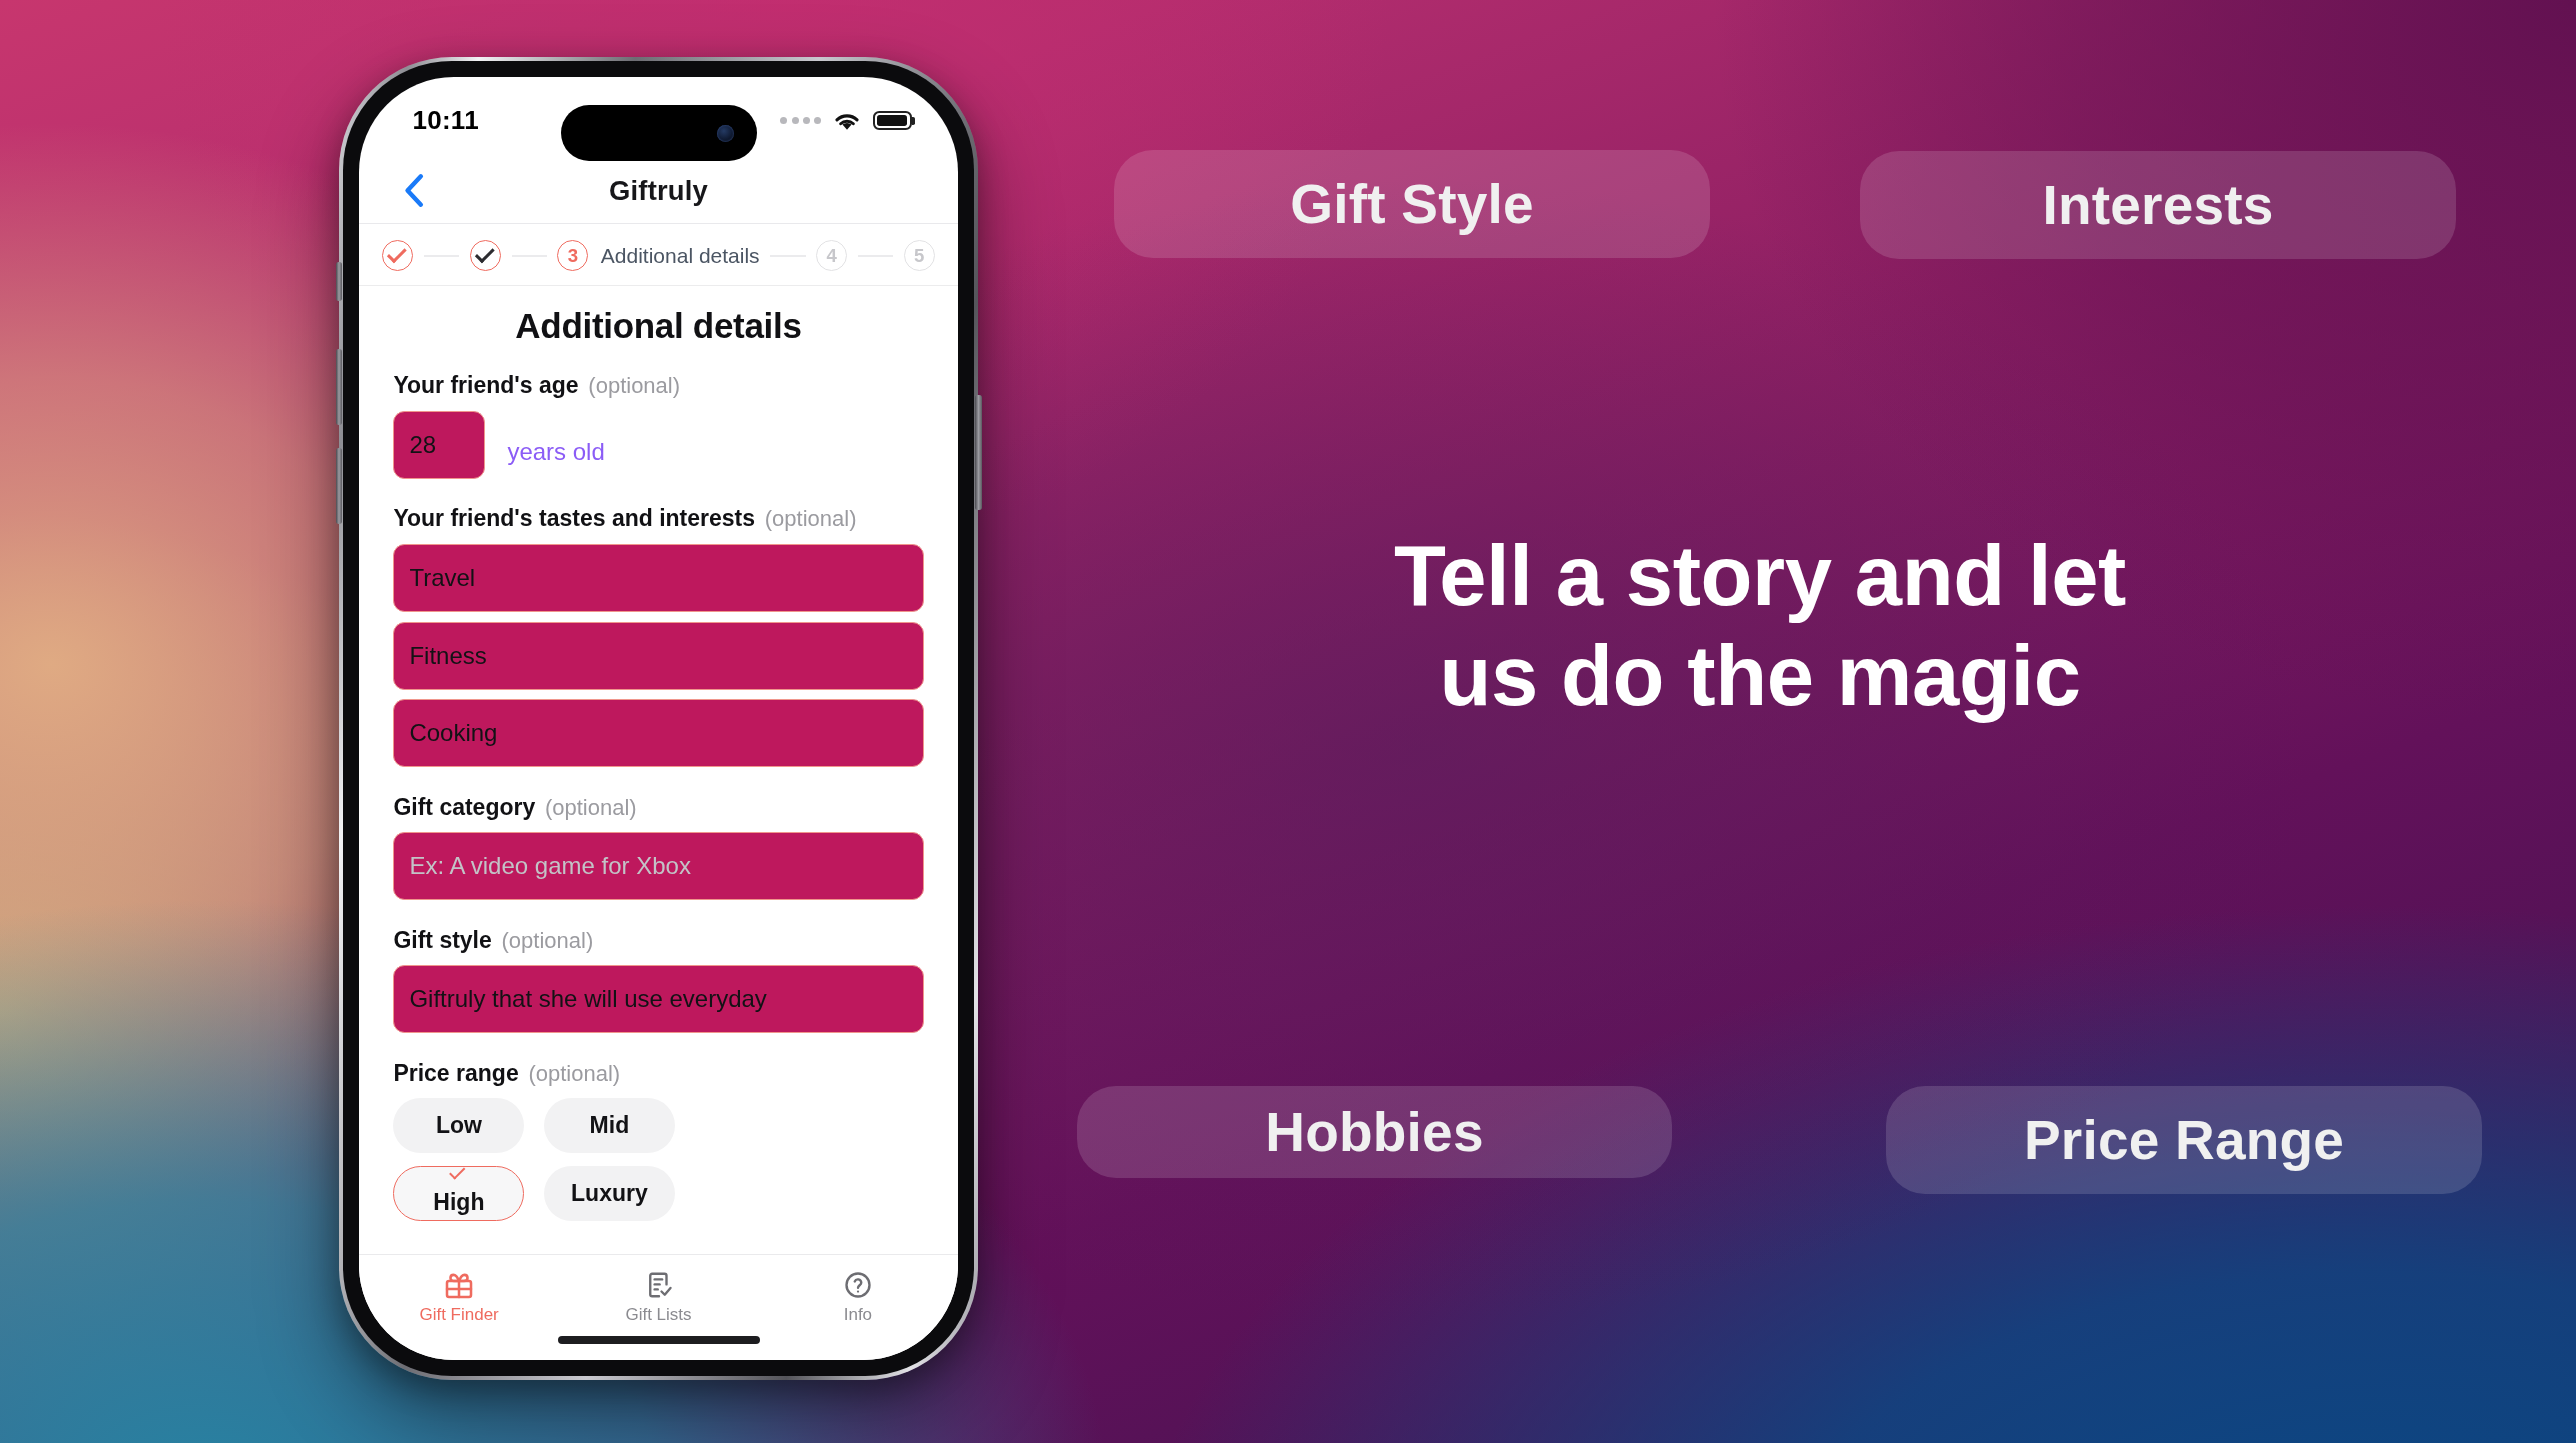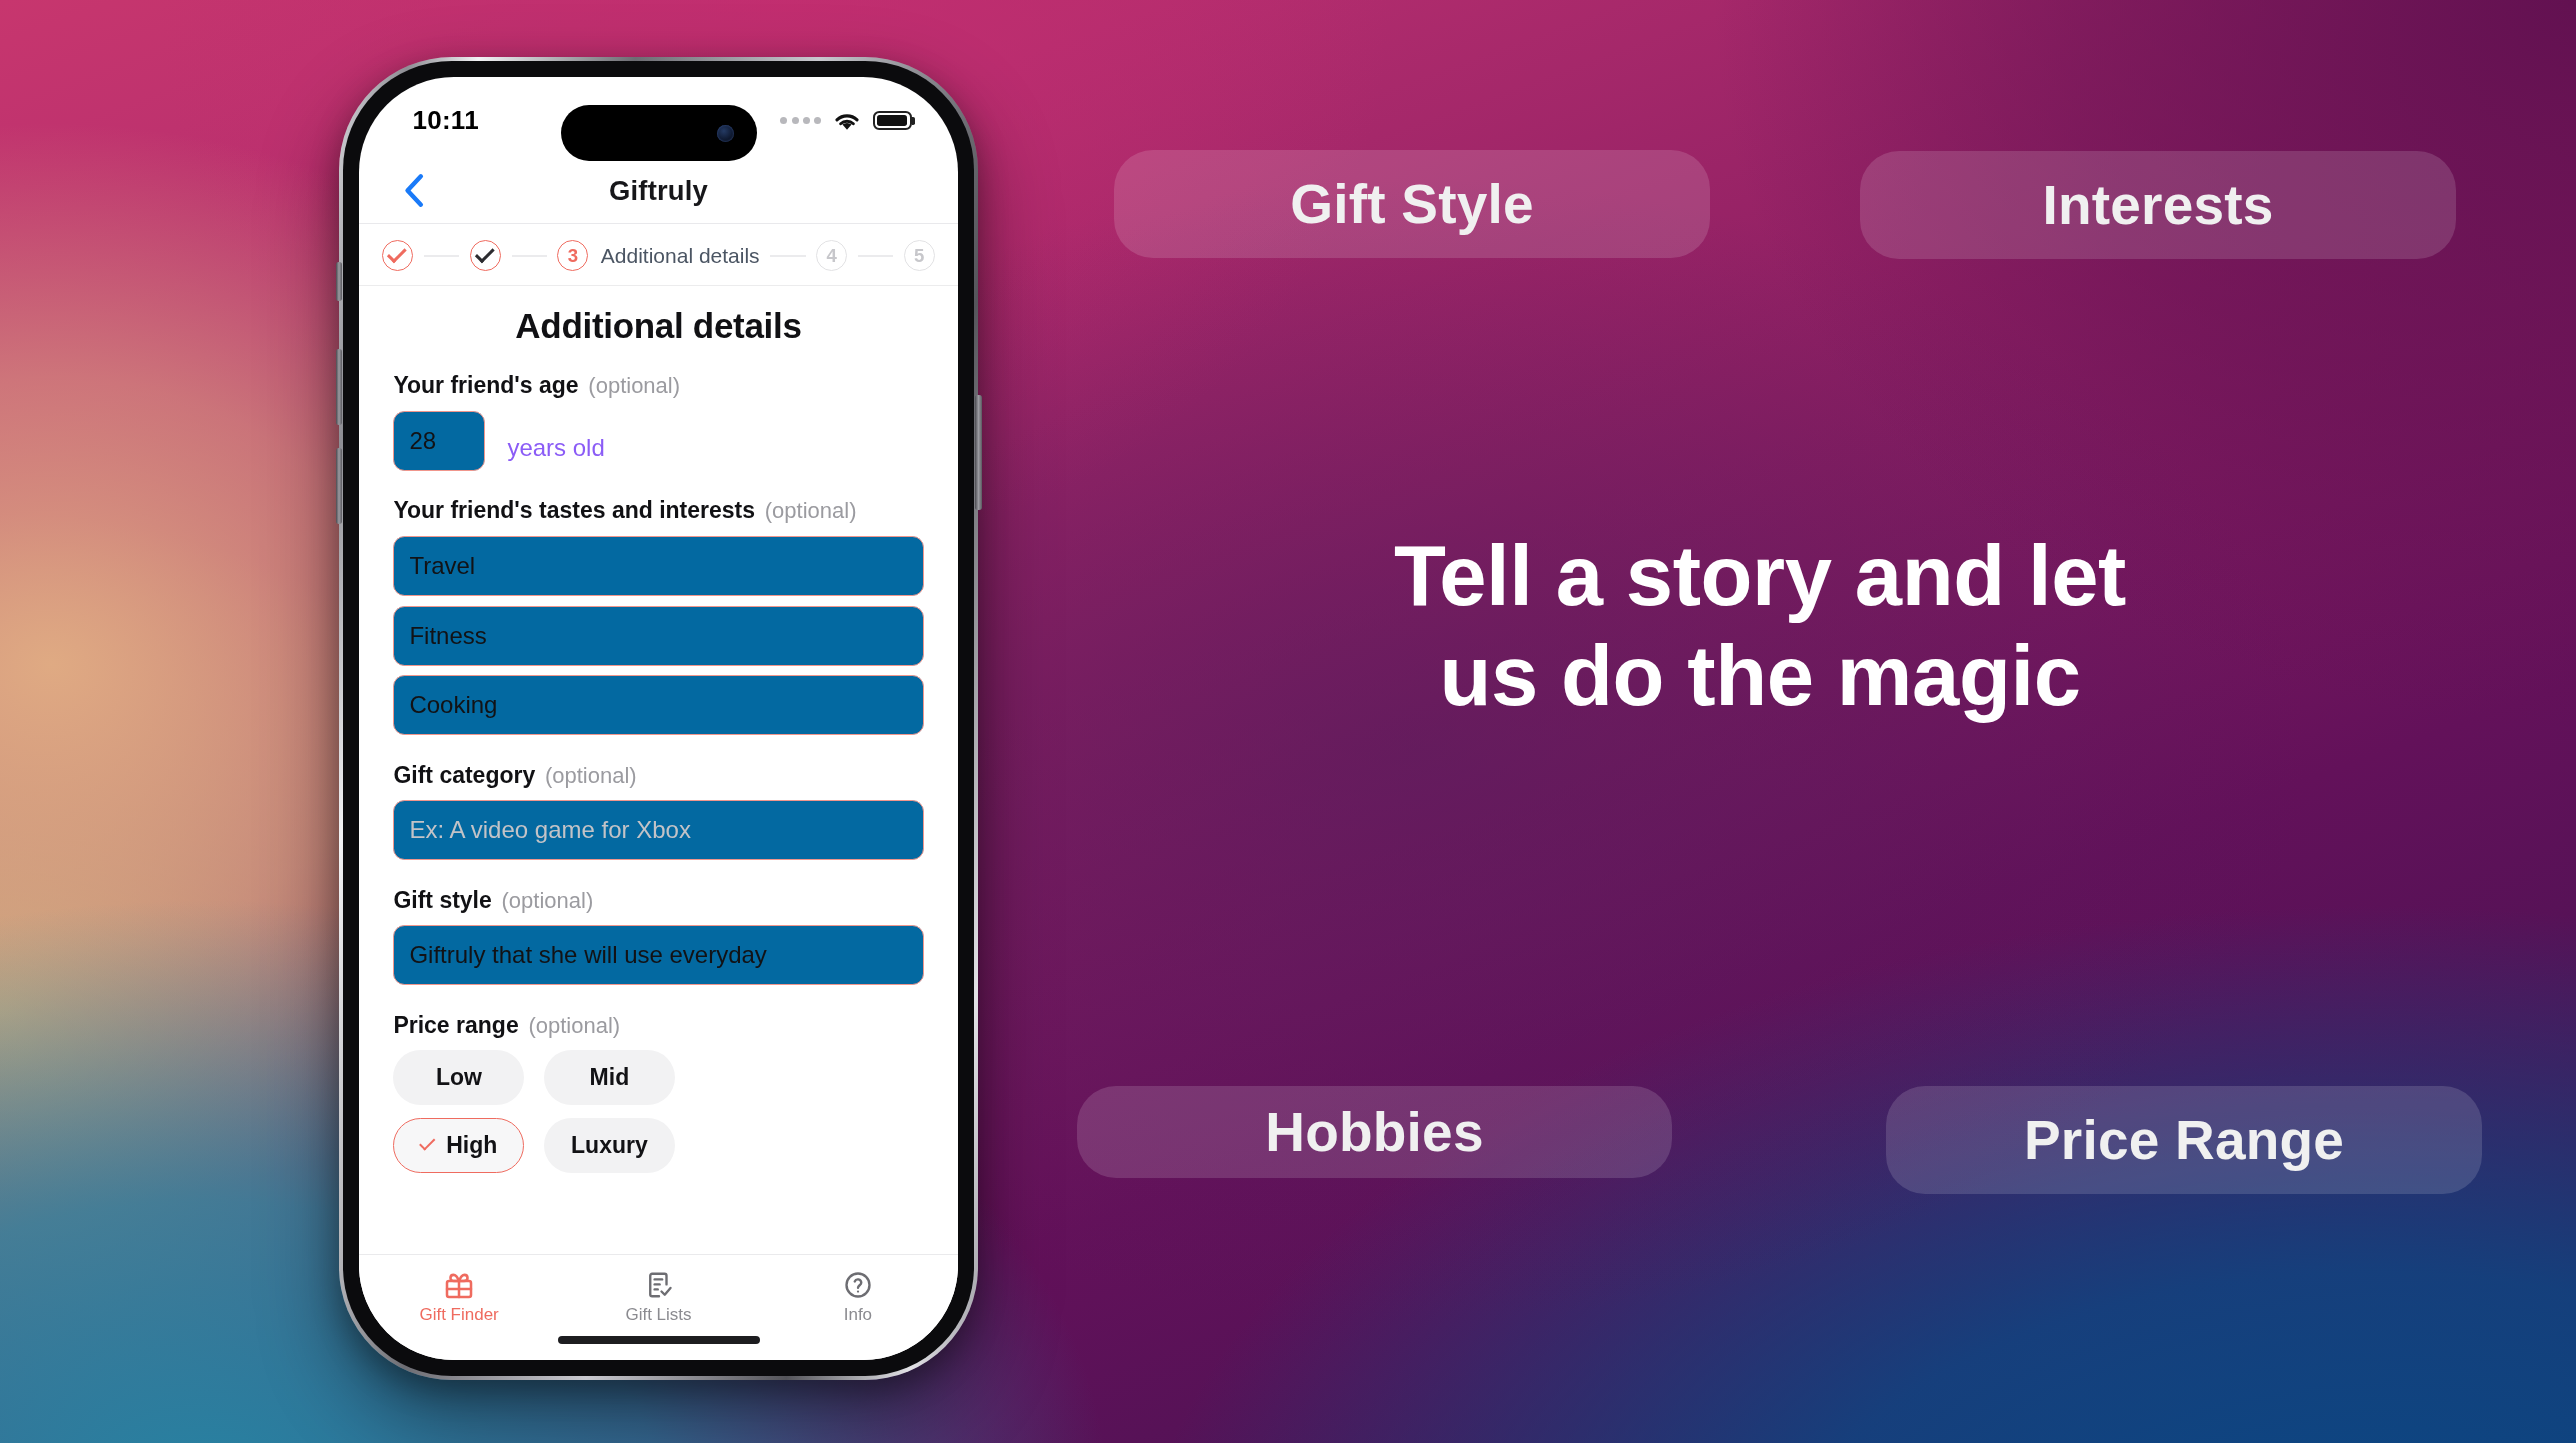--- a/index.html
+++ b/index.html
@@ -174,42 +174,42 @@
     background:#fff; padding:0 34px; z-index:2; overflow:hidden;
   }
   #page-title {
     text-align:center; font-size:35px; font-weight:bold; color:#111114;
     margin-top:19.5px; letter-spacing:-0.3px;
   }
   .field-group { margin-top:26.5px; }
   .field-label { font-size:23px; font-weight:bold; color:#111114; display:flex; align-items:baseline; gap:9.7px; }
   .field-label .opt { font-weight:normal; color:#9b9ba0; font-size:22px; }
   .txt-input {
-    margin-top:11.5px; width:100%; height:60px;
+    margin-top:11.5px; width:100%; height:68px;
     border:1.4px solid #f0968c; border-radius:11.5px;
     display:flex; align-items:center; padding:16px 15px;
-    font-size:24px; color:#121215; background:#0369a1;
+    font-size:24px; color:#121215; background:#be185d;
   }
   .txt-input.ph { color:#c3c3c7; }
   .txt-input.small { width:92px; }
   .age-row { display:flex; align-items:center; gap:22px; }
   .age-row .suffix { font-size:24px; color:#8b5cf6; margin-top:25px; }
   .stack-gap { margin-top:9.7px; }
 
   .chip-grid {
     margin-top:11.5px; display:grid;
     grid-template-columns:131px 131px; gap:12.4px 19.5px;
   }
   .chip {
     height:55px; border-radius:27.4px; background:#f2f2f3;
     display:flex; align-items:center; justify-content:center; gap:10.6px;
     font-size:23px; font-weight:bold; color:#121215;
     border:1.4px solid transparent;
   }
-  .chip.selected { background:#f7f7f8; border-color:#ef6b5f; }
+  .chip.selected { background:#f7f7f8; border-color:#ef6b5f;flex-direction:column; }
   .chip .tick { width:15px; height:8px; border-left:2.8px solid #ef6b5f; border-bottom:2.8px solid #ef6b5f; transform:rotate(-45deg) translate(0.9px,-2.7px); }
 
   
   #tabbar {
     position:absolute; left:0; right:0; bottom:0; height:106px;
     border-top:0.9px solid #eaeaec; background:#fff; z-index:4;
     display:flex; align-items:flex-start; padding-top:12.4px;
   }
   .tab { flex:1 1 0; display:flex; flex-direction:column; align-items:center; gap:3px; }
   .tab-label { font-size:17px; color:#8b8b90; }

